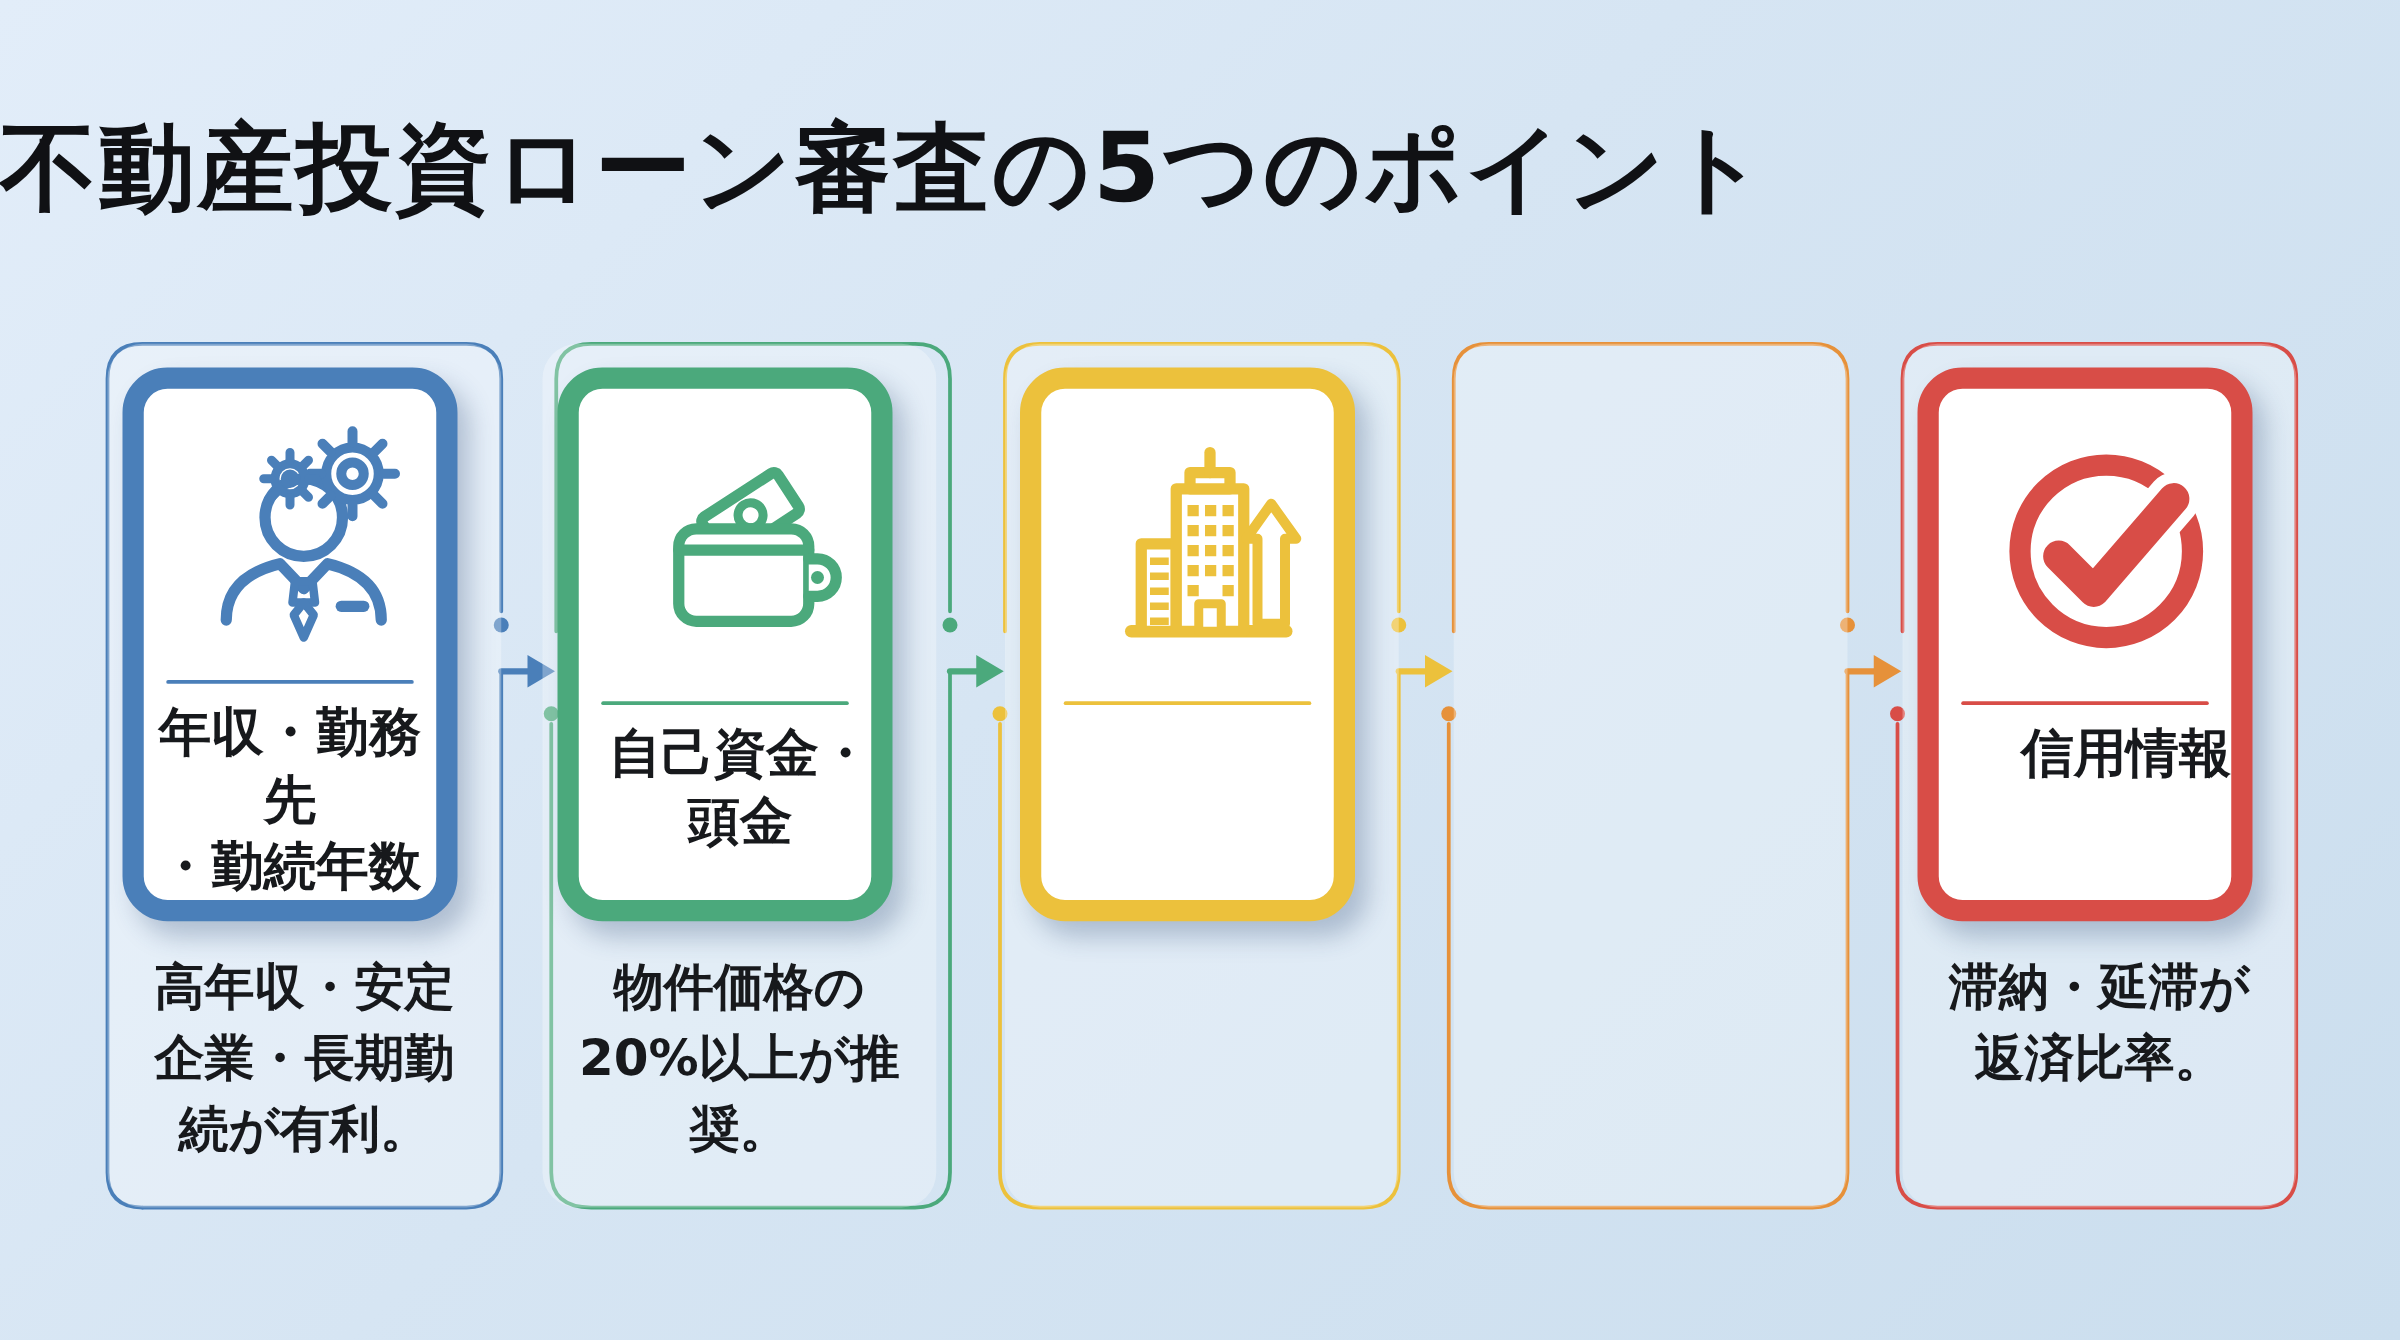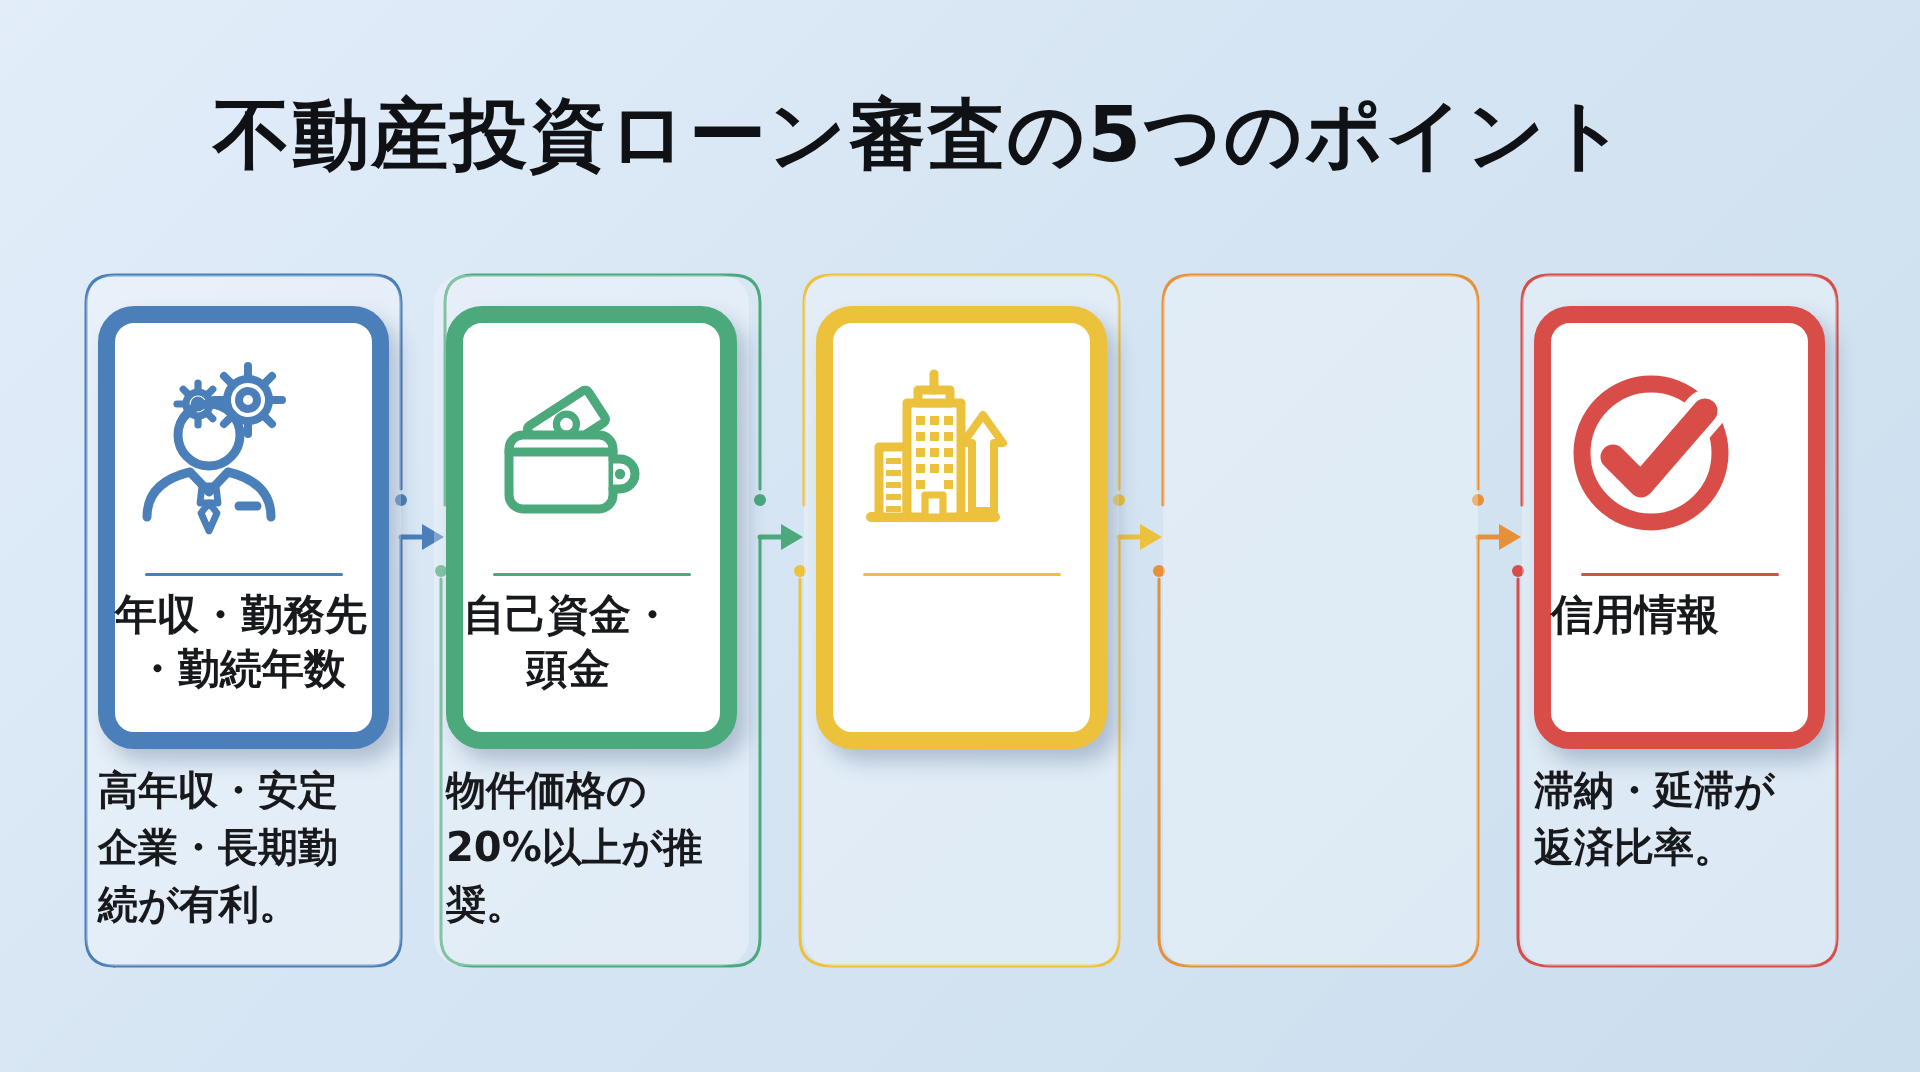--- a/index.html
+++ b/index.html
@@ -4,48 +4,48 @@
 <style>
   html,body{margin:0;padding:0;}
   body{
     width:1920px;height:1072px;overflow:hidden;
     font-family:"DejaVu Sans","Liberation Sans",sans-serif;
     background:linear-gradient(135deg,#e2edf9 0%,#d6e5f3 45%,#cbdeee 100%);
     position:relative;
   }
   .page-title{
     position:absolute;top:84px;left:0;width:1628px;
-    text-align:right;font-size:77px;font-weight:900;letter-spacing:2px;
+    text-align:left;font-size:77px;font-weight:900;letter-spacing:2px;
     color:#101114;margin:0;
   }
   #wires{position:absolute;left:0;top:0;pointer-events:none;}
   .card{position:absolute;top:275px;width:315px;height:691px;}
   .card-fill{
     position:absolute;inset:0;border-radius:28px;
     background:rgba(255,255,255,0.30);
   }
   .inner{
-    position:absolute;top:19px;left:12px;width:291px;height:443px;
+    position:absolute;top:19px;left:12px;width:268px;height:443px;
     box-sizing:border-box;border:17px solid var(--c);border-radius:36px;
     background:#fff;box-shadow:10px 12px 20px rgba(40,70,110,0.28);
-    display:flex;flex-direction:column;align-items:flex-start;margin-top:12px;
+    display:flex;flex-direction:column;align-items:flex-end;
   }
   .icon-wrap{
     height:232px;display:flex;align-items:center;justify-content:center;
     color:var(--c);margin-top:14px;
   }
   .divider{width:198px;height:3px;background:var(--c);border-radius:2px;margin:4px auto 12px;}
   .card-title{
     margin:0;text-align:center;font-size:42px;font-weight:800;line-height:1.28;
     color:#17191c;white-space:pre-line;
   }
   .desc{
     position:absolute;top:487px;left:0;width:315px;margin:0;
     box-sizing:border-box;padding:0 12px;
-    font-size:40px;font-weight:800;line-height:1.42;
+    text-align:center;font-size:40px;font-weight:800;line-height:1.42;
     color:#17191c;white-space:pre-line;
   }
   svg.icon{display:block;}
 </style>
 </head>
 <body>
 
 <h1 class="page-title">不動産投資ローン審査の5つのポイント</h1>
 
 <svg id="wires" width="1920" height="1072" viewBox="0 0 1920 1072">

